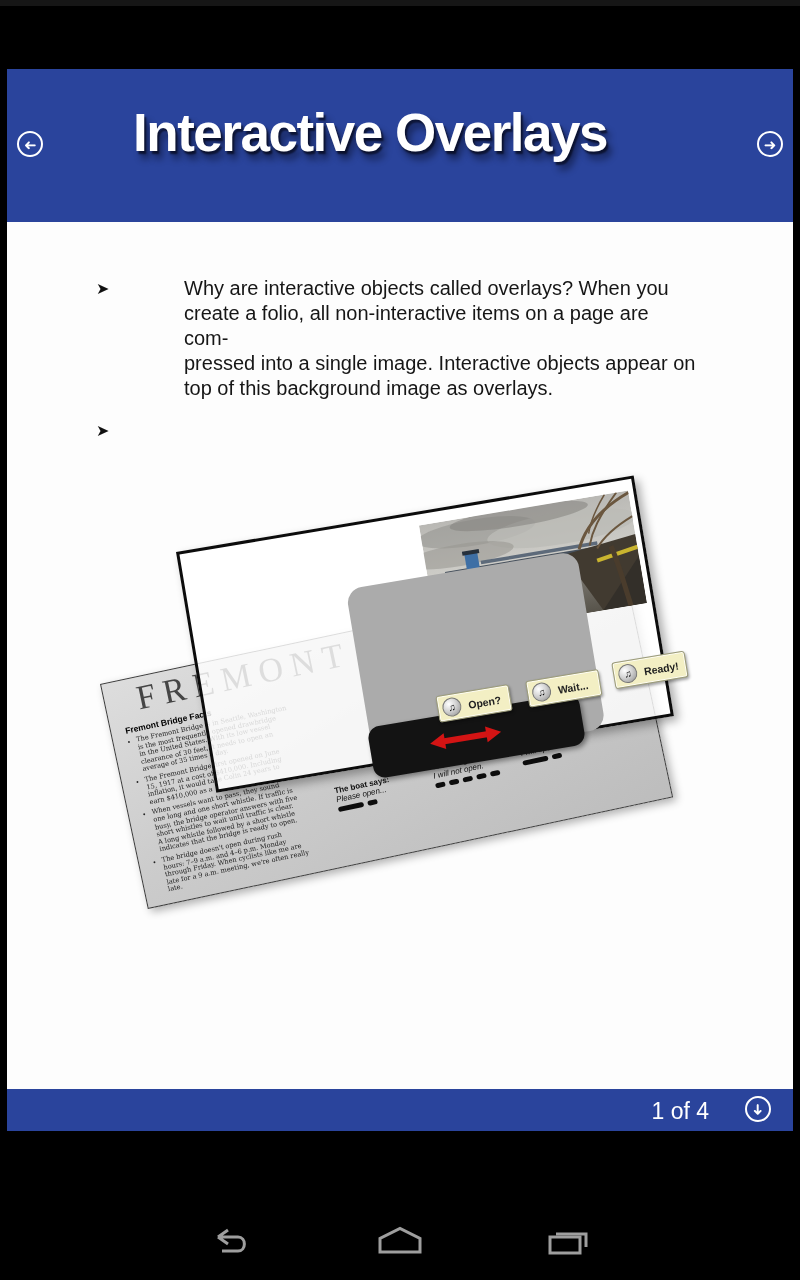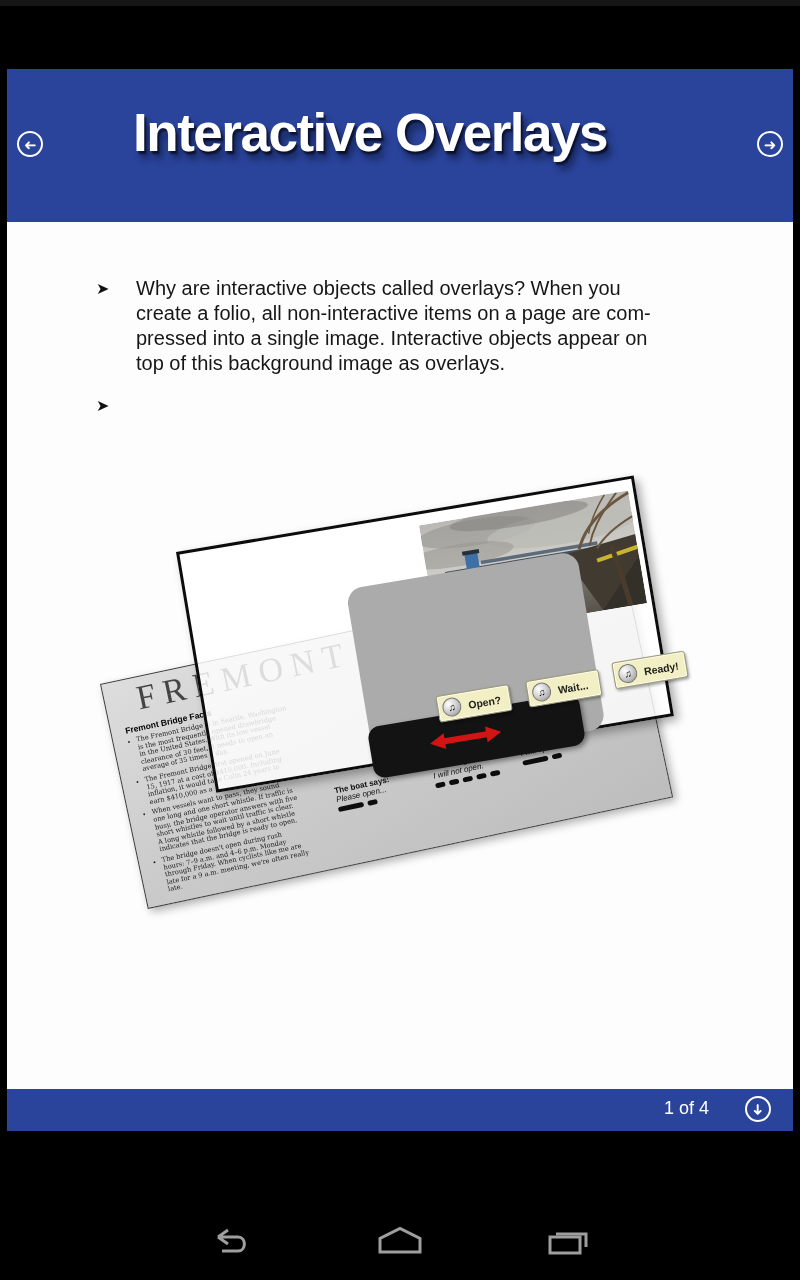--- a/index.html
+++ b/index.html
@@ -18,21 +18,21 @@
   .ring.left .g{transform:scaleX(-1);}
   .ring.down .g{transform:rotate(90deg);}
   .nav-prev{position:absolute;left:10px;top:62px;}
   .nav-next{position:absolute;right:10px;top:62px;}
 
   
   .main-page{position:absolute;left:7px;right:7px;top:222px;height:867px;background:#fdfdfd;}
   .bullets{position:absolute;left:89px;top:54px;width:600px;}
   .bullet-item{display:flex;margin-bottom:17px;}
   .bullet-glyph{width:40px;flex:0 0 40px;font-size:16px;color:#111;padding-top:3px;}
-  .bullet-text{font-size:20px;line-height:25px;color:#161616;white-space:pre-line;}
+  .bullet-text{font-size:20px;line-height:25px;color:#161616;white-space:pre-line;margin-left:48px;}
 
   
   .figure{position:absolute;inset:0;}
   .back-page{position:absolute;left:93px;top:462px;width:535px;height:228px;
     transform:rotate(-12deg);transform-origin:top left;
     background:linear-gradient(160deg,#dddddd 0%,#cccccc 45%,#bdbdbd 100%);
     border:1px solid #3a3a3a;box-shadow:3px 4px 8px rgba(0,0,0,.3);}
   .bp-title{position:absolute;left:32px;top:2px;font-family:"Liberation Serif",serif;
     font-size:34px;letter-spacing:8px;color:#454545;white-space:nowrap;}
   .bp-heading{position:absolute;left:14px;top:45px;font-size:8.5px;font-weight:bold;color:#000;}
@@ -72,21 +72,21 @@
   .btn-wait{left:320px;top:182px;}
   .btn-ready{left:408px;top:178px;}
   .note-circle{flex:0 0 19px;width:19px;height:19px;border-radius:50%;
     background:radial-gradient(circle at 35% 30%,#ffffff 0%,#d2d2d2 45%,#8c8c8c 100%);
     border:1px solid #777;display:flex;align-items:center;justify-content:center;
     font-size:10px;color:#111;box-sizing:border-box;}
   .abtn-label{margin-left:7px;font-size:10.5px;font-weight:bold;color:#222;}
 
   
   .app-footer{position:absolute;left:7px;right:7px;top:1089px;height:42px;background:#2a449c;}
-  .page-indicator{position:absolute;right:84px;top:9px;color:#fff;font-size:18px;}
+  .page-indicator{position:absolute;right:84px;top:9px;color:#fff;font-size:23px;}
   .download-btn{position:absolute;right:22px;top:7px;}
 
   
   .android-nav{position:absolute;left:0;top:1131px;width:800px;height:149px;background:#000;}
   .sysbtn{position:absolute;background:none;border:none;padding:0;cursor:pointer;}
   .sys-back{left:207px;top:97px;}
   .sys-home{left:376px;top:95px;}
   .sys-recents{left:545px;top:97px;}
 </style>
 </head>

